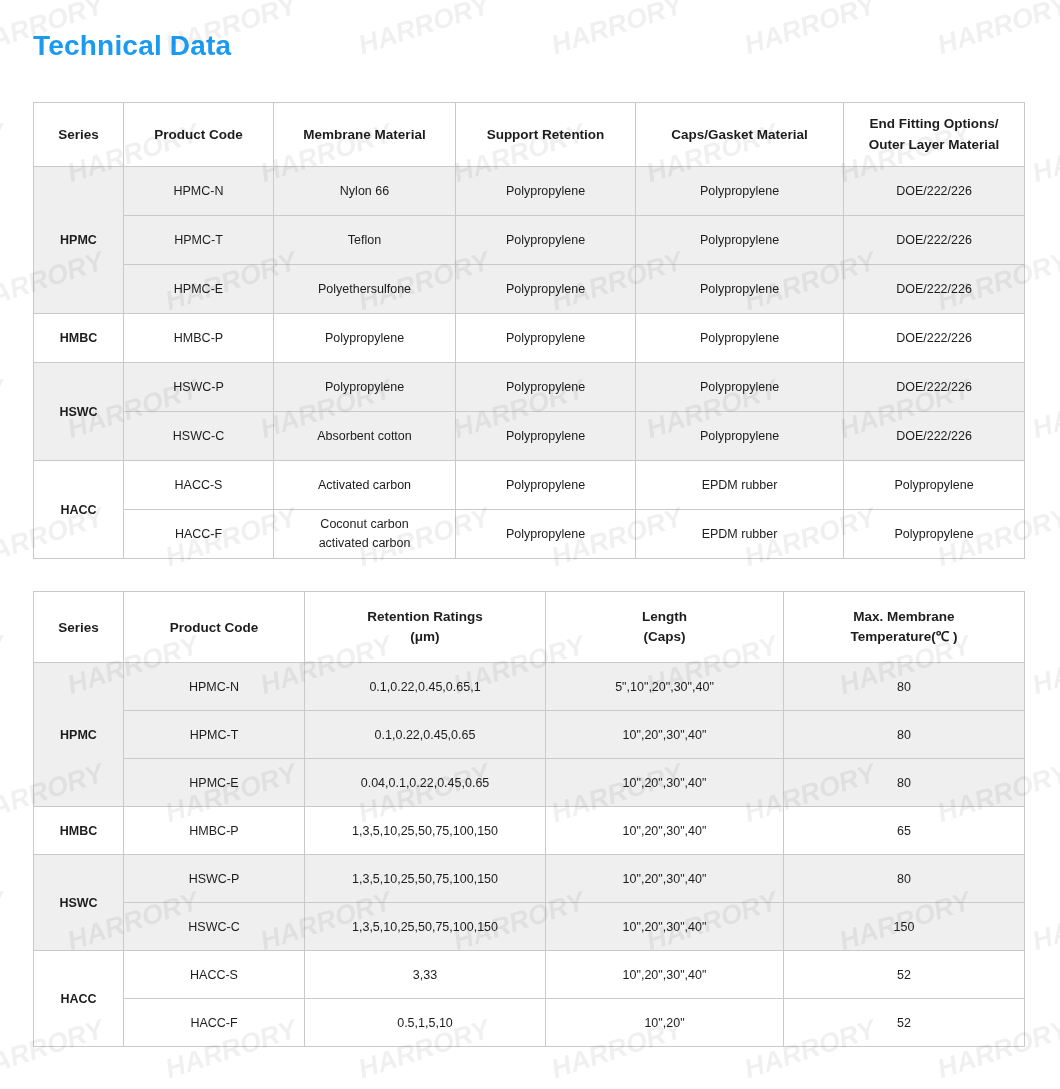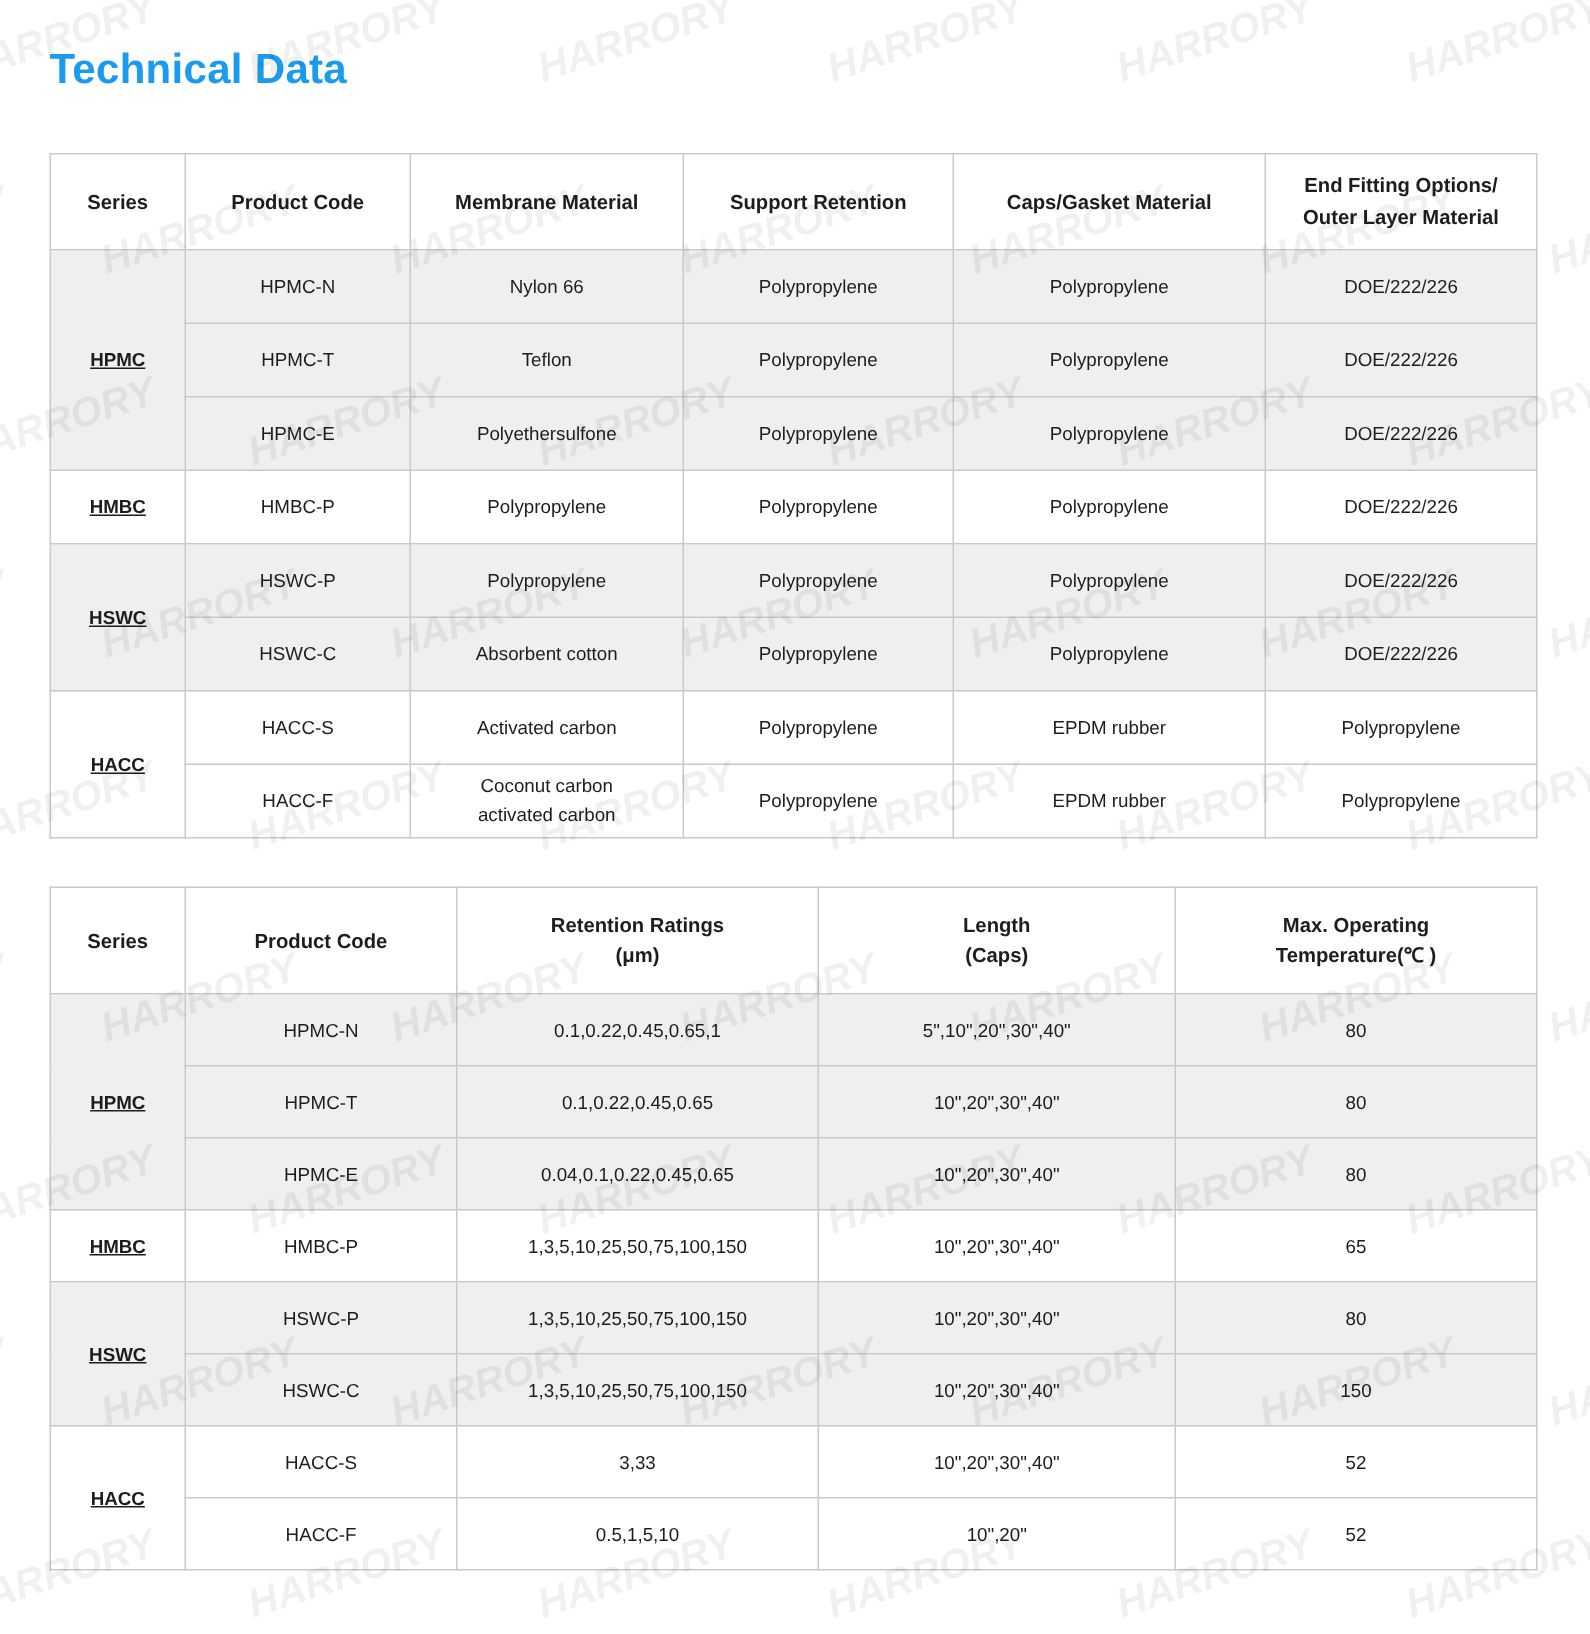--- a/index.html
+++ b/index.html
@@ -73,21 +73,20 @@
     background-clip: padding-box;
   }
   table.datatable th {
     font-weight: bold;
     font-size: 13.5px;
     background: #ffffff;
   }
   td.series-cell {
     font-weight: bold;
     font-size: 13.5px;
-    text-decoration: underline;
   }
   tr.shaded td {
     background: #efefef;
   }
   td.shaded-cell {
     background: #efefef;
   }
   td.white-cell {
     background: #ffffff;
     margin-top: 19px;
@@ -294,21 +293,21 @@
           </div>
         </th>
         <th>
           <div class="two-line">
             <div>Length</div>
             <div>(Caps)</div>
           </div>
         </th>
         <th>
           <div class="two-line">
-            <div>Max. Operating</div>
+            <div>Max. Membrane</div>
             <div>Temperature(℃ )</div>
           </div>
         </th>
       </tr>
     </thead>
     <tbody>
       <tr class="shaded">
         <td class="series-cell shaded-cell" rowspan="3">HPMC</td>
         <td>HPMC-N</td>
         <td>0.1,0.22,0.45,0.65,1</td>

